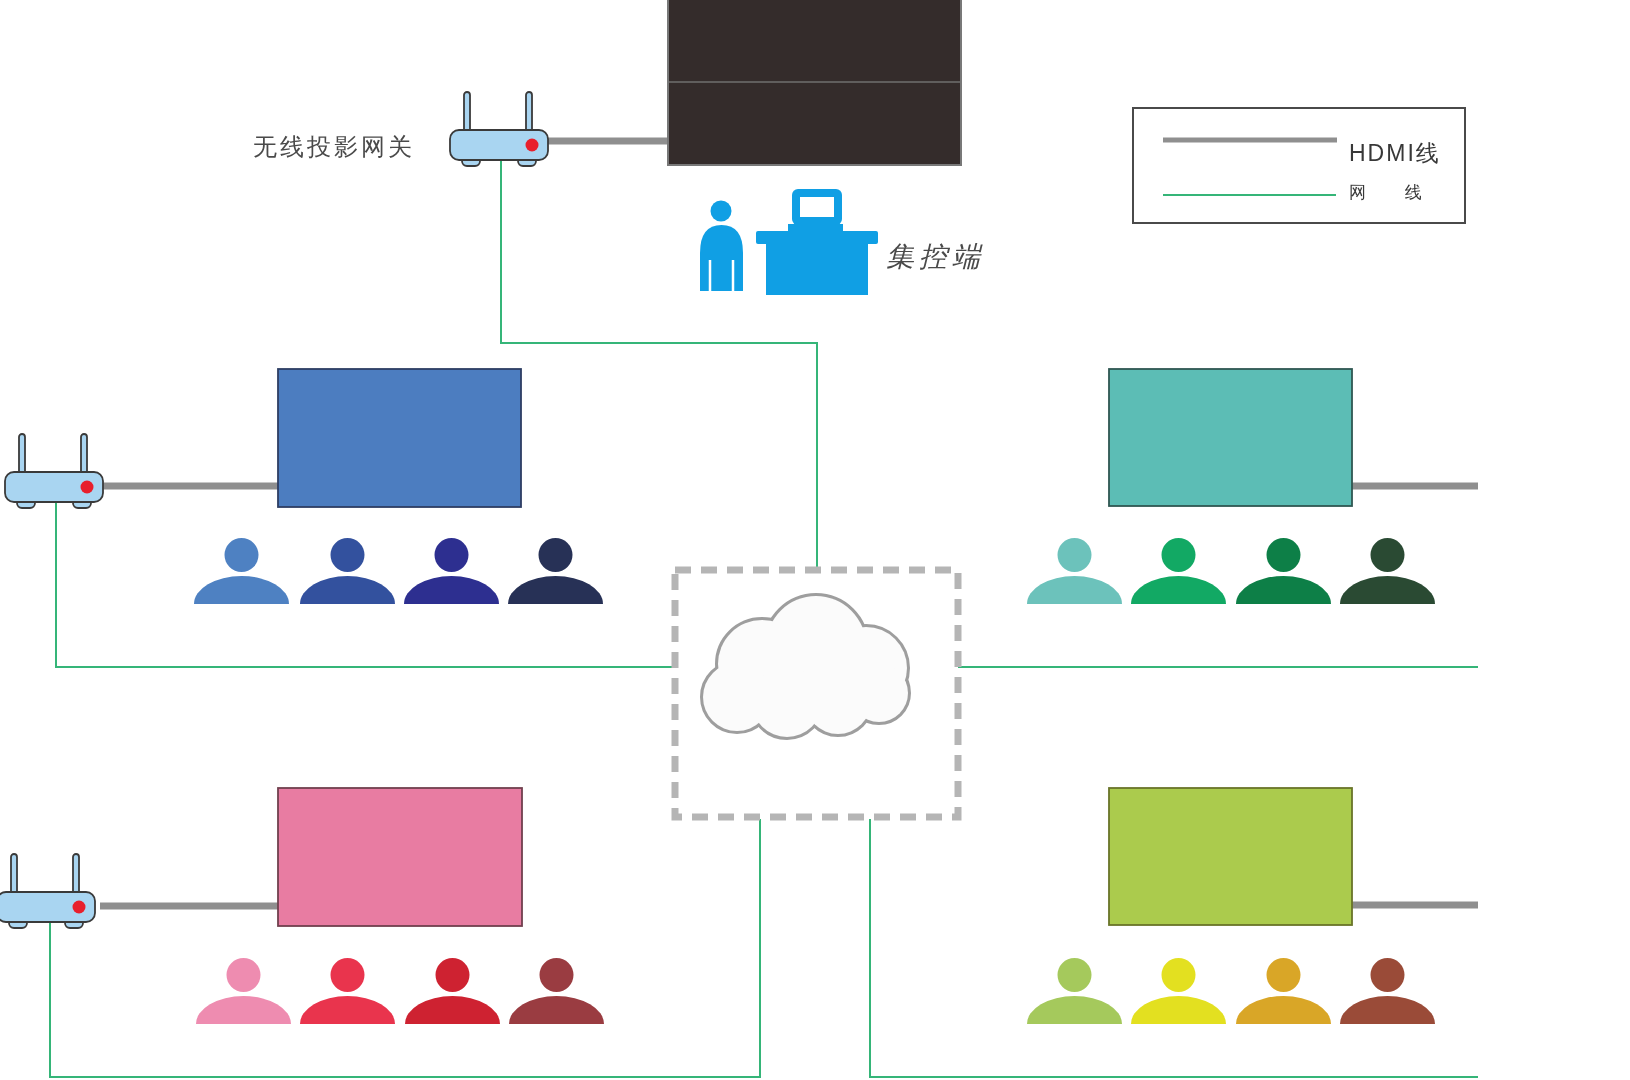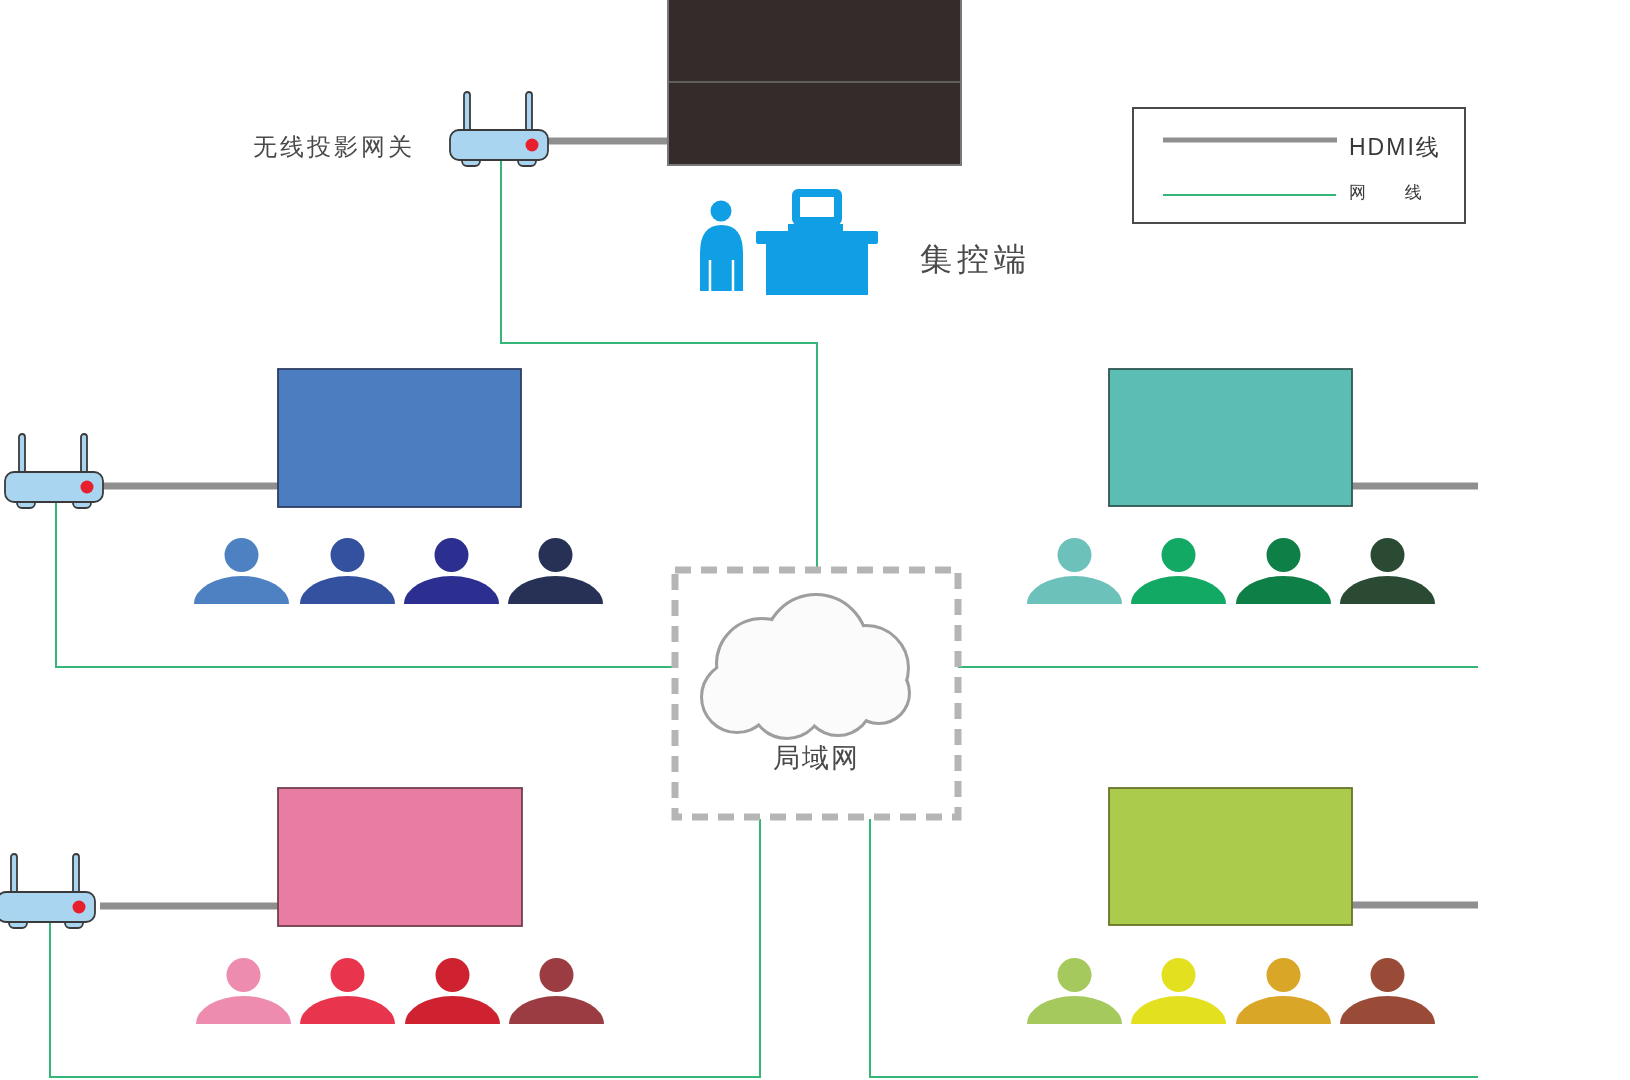--- a/index.html
+++ b/index.html
@@ -1,23 +1,23 @@
 <!DOCTYPE html>
 <html><head>
 <meta charset="utf-8">
 <style>
   html,body{margin:0;padding:0;background:#ffffff;}
   #stage{position:relative;width:1478px;height:1080px;overflow:hidden;
          font-family:"Liberation Sans","DejaVu Sans",sans-serif;}
   #scene{position:absolute;left:0;top:0;}
   .lbl{position:absolute;color:#4a4a4a;white-space:nowrap;}
   .lbl-gateway{left:253px;top:131px;font-size:24px;letter-spacing:3px;}
-  .lbl-control{left:920px;top:238px;font-size:32px;letter-spacing:5px;}
+  .lbl-control{left:886px;top:238px;font-size:28px;letter-spacing:5px;font-style:italic;}
   .lbl-lan{left:675px;top:740px;width:283px;text-align:center;font-size:27px;letter-spacing:2px;}
-  .lbl-legend1{left:1349px;top:132px;font-size:23px;letter-spacing:2px;color:#383838;}
+  .lbl-legend1{left:1349px;top:138px;font-size:23px;letter-spacing:2px;color:#383838;}
   .lbl-legend2{left:1349px;top:181px;font-size:17px;letter-spacing:2px;word-spacing:30px;color:#383838;}
 </style>
 </head>
 <body>
 
 <div id="stage">
 
 <svg id="scene" width="1630" height="1080" viewBox="0 0 1630 1080">
 
   <defs>
@@ -129,17 +129,16 @@
     <rect x="792" y="189" width="50" height="36" rx="6"></rect>
     <rect x="800" y="197" width="34" height="20" fill="#ffffff"></rect>
     <rect x="788" y="224" width="55" height="7"></rect>
     <rect x="756" y="231" width="122" height="13" rx="2"></rect>
     <rect x="766" y="244" width="102" height="51"></rect>
   </g>
 </svg>
 
 <div class="lbl lbl-gateway">无线投影网关</div>
 <div class="lbl lbl-control">集控端</div>
-<div class="lbl lbl-lan">局域网</div>
 <div class="lbl lbl-legend1">HDMI线</div>
 <div class="lbl lbl-legend2">网 线</div>
 
 </div>
 
 </body></html>

